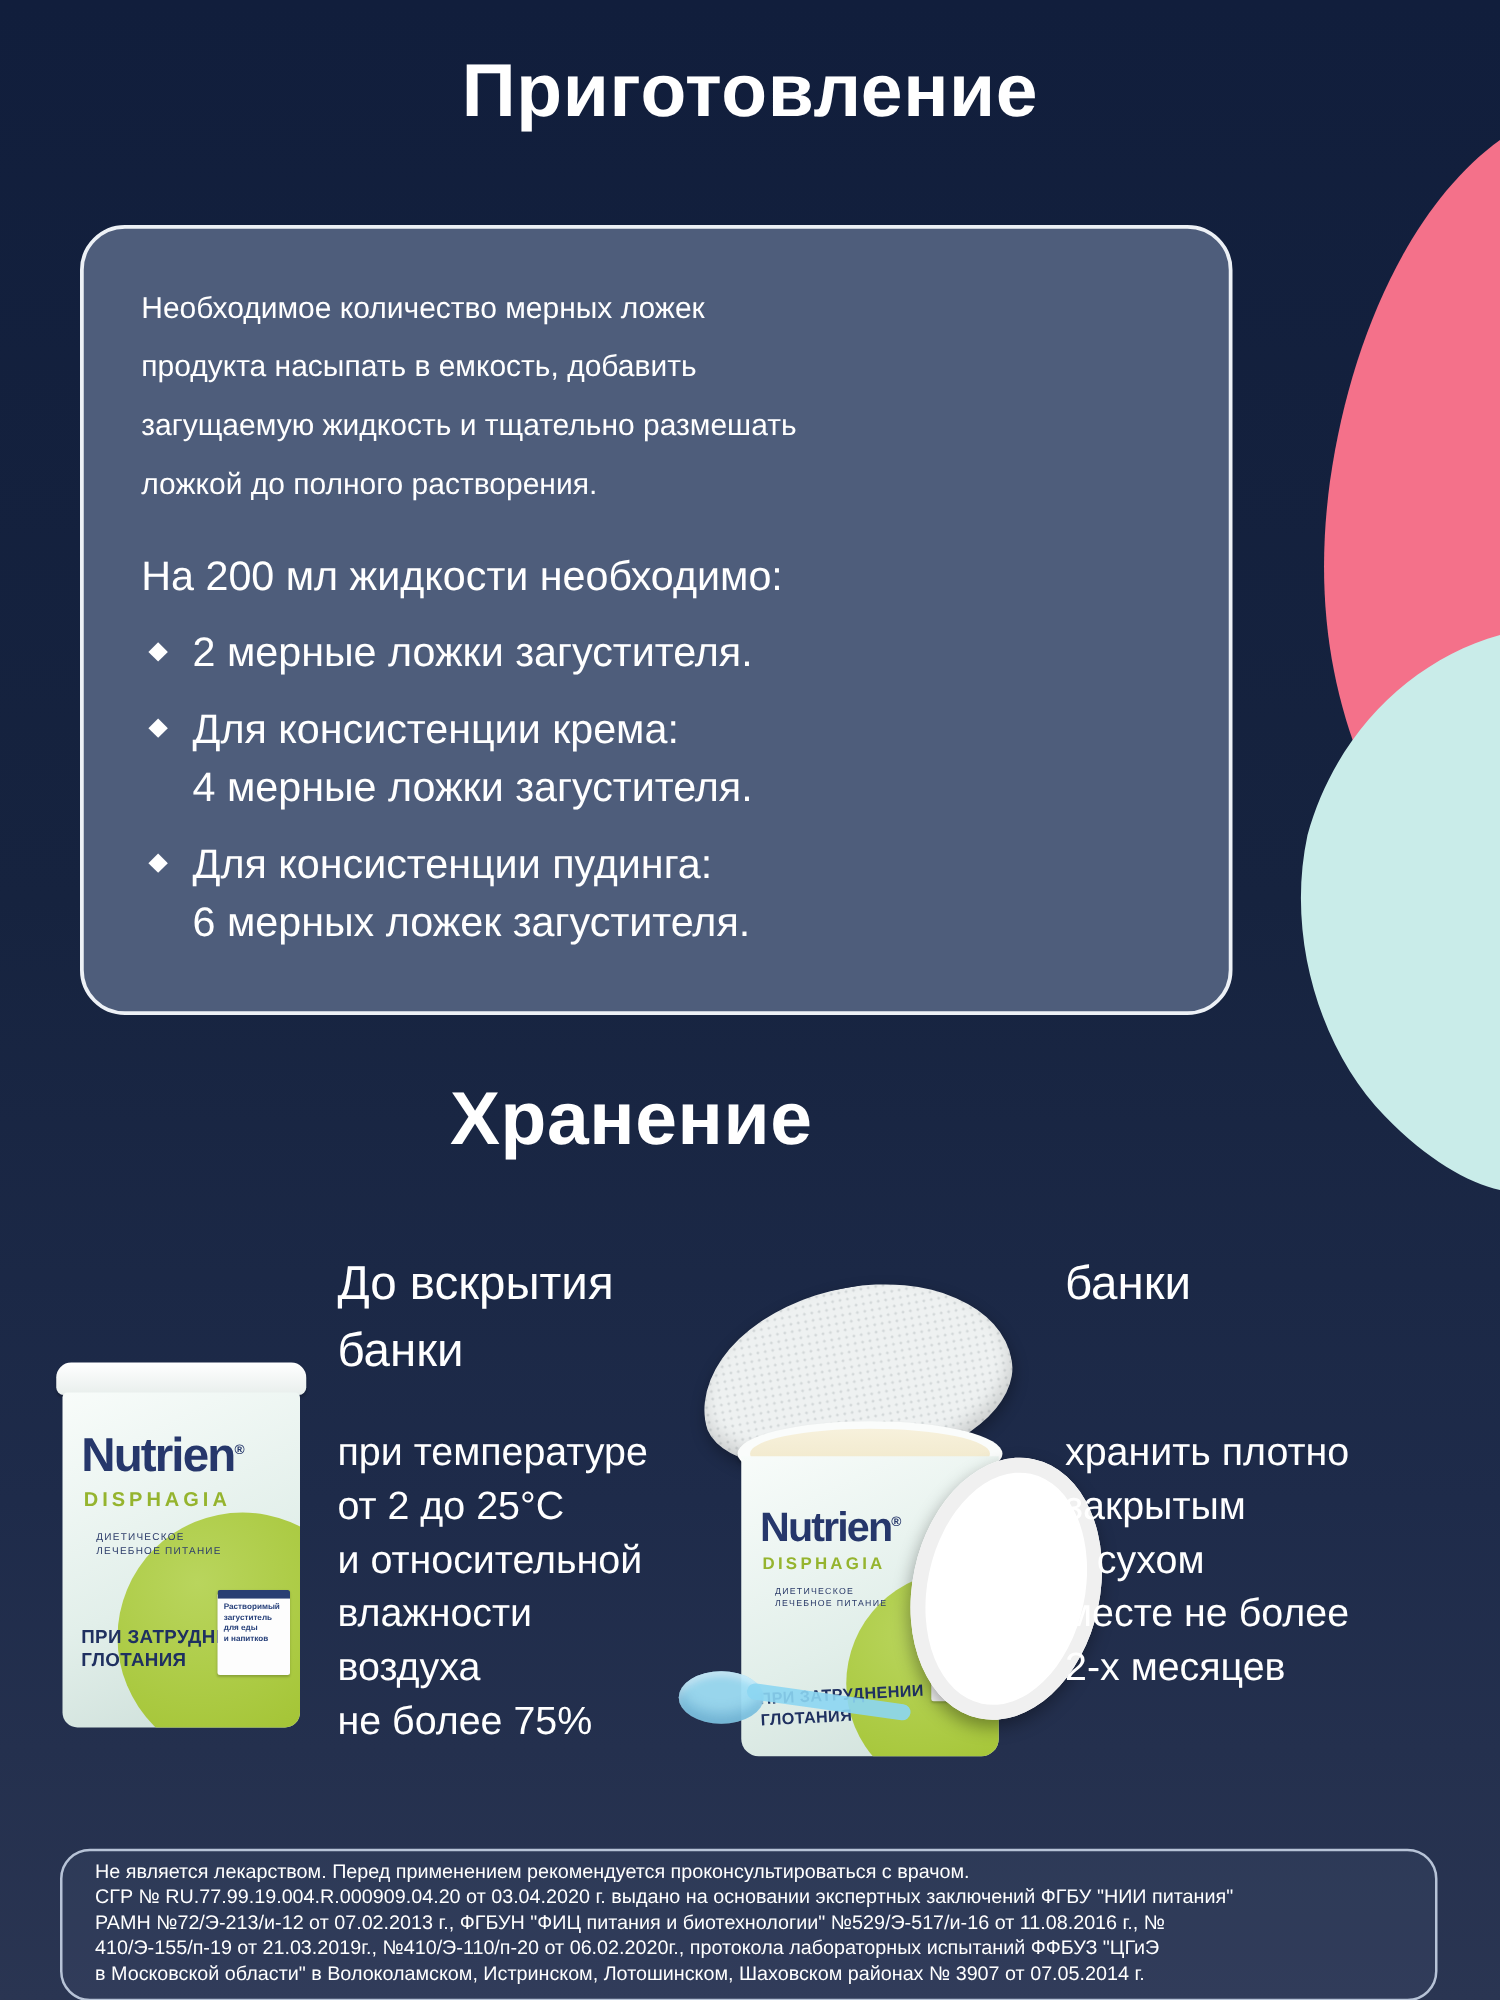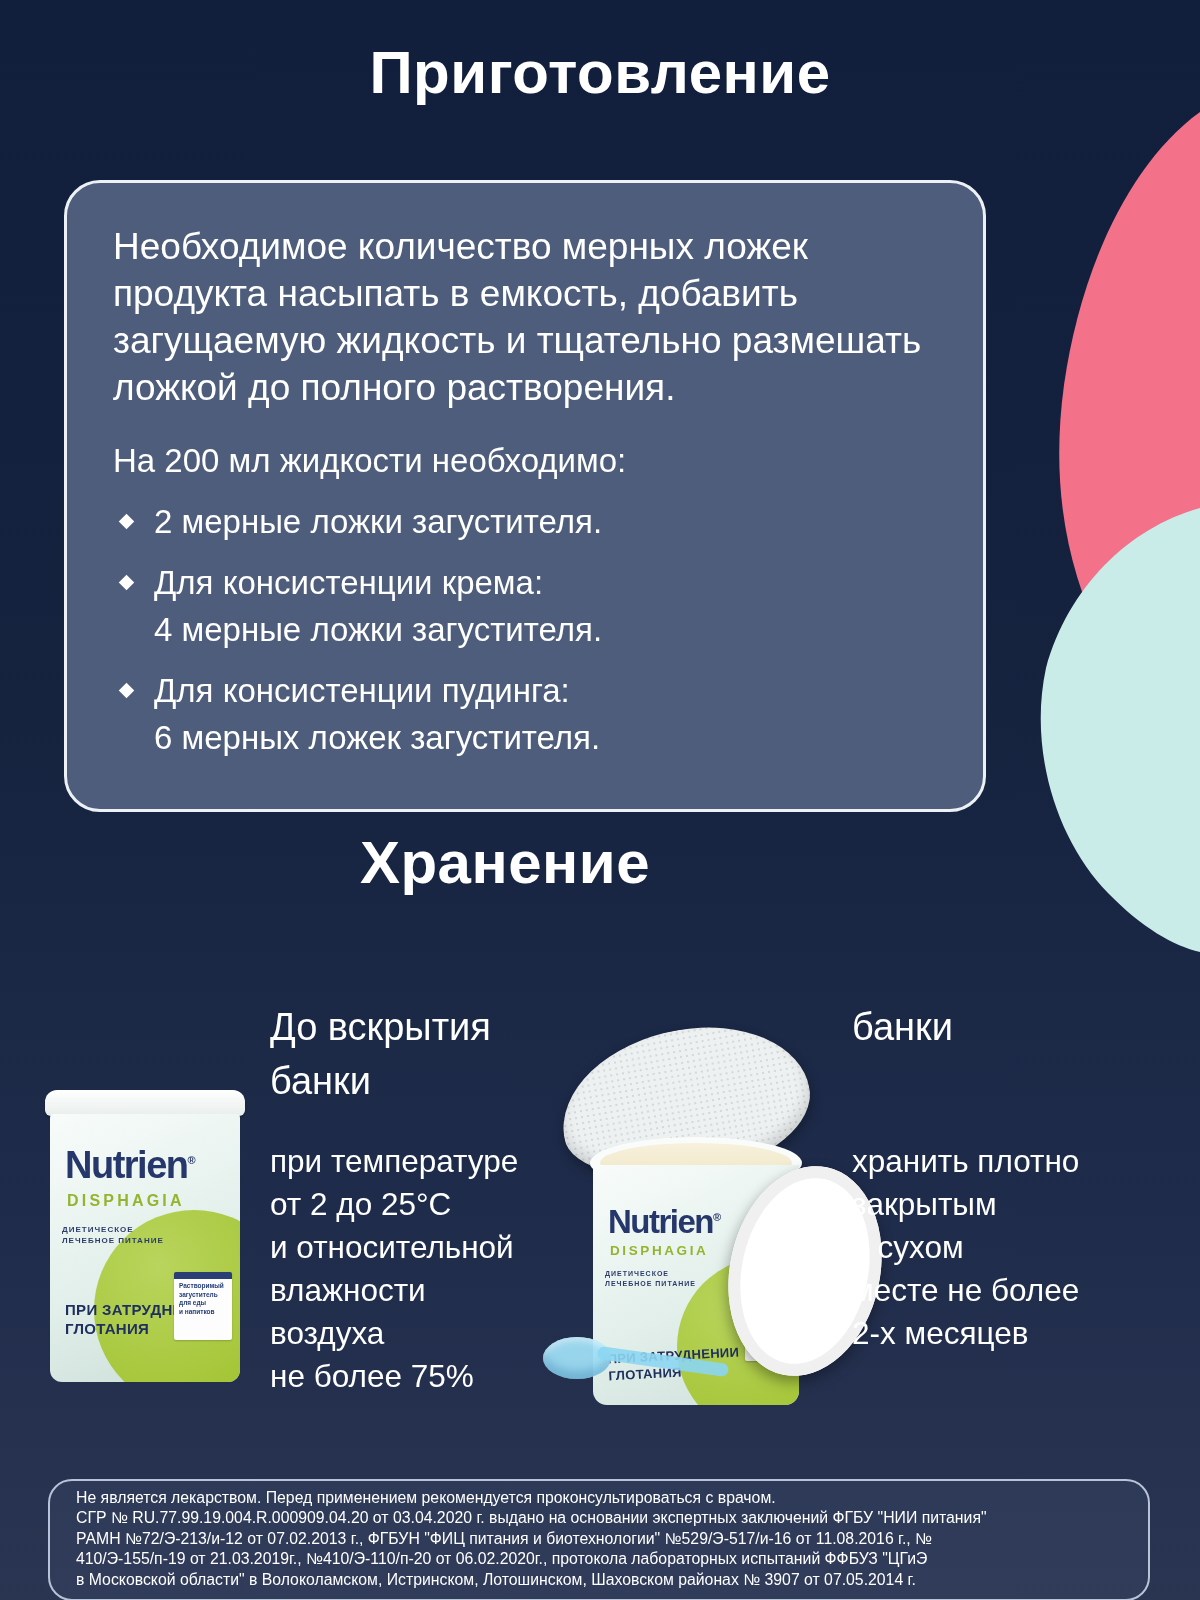--- a/index.html
+++ b/index.html
@@ -10,28 +10,28 @@
     font-family:"Liberation Sans", sans-serif;
     color:#ffffff;
     background:linear-gradient(180deg,#111E3C 0%, #16233F 45%, #1E2B4A 75%, #2A3552 100%);
   }
   
   .blob-layer { position:absolute; inset:0; width:1200px; height:1600px; z-index:0; }
   
   .title { position:absolute; left:0; width:100%; text-align:center;
            font-size:60px; font-weight:600; letter-spacing:.5px; z-index:2; }
   .title.prep { top:38px; }
-  .title.store { top:828px; width:1010px; }
+  .title.store { top:860px; width:1010px; }
   
   .card {
     position:absolute; left:64px; top:180px; width:922px; height:632px;
     background:#4E5D7B; border:3px solid #EDF1F6; border-radius:36px;
     padding:40px 46px 0 46px; z-index:2;
   }
-  .card .lead { font-size:37px; line-height:47px; margin-bottom:26px; }
+  .card .lead { font-size:24px; line-height:47px; margin-bottom:26px; }
   .card .lead .ln, .heading .ln, .bodytext .ln { display:block; }
   .card .subhead { font-size:33px; line-height:47px; margin-bottom:14px; }
   .bullet { display:flex; align-items:flex-start; margin-bottom:14px; }
   .diamond { flex:0 0 auto; width:11px; height:11px; background:#ffffff;
              transform:rotate(45deg); margin:18px 22px 0 8px; }
   .bullet-text { font-size:33px; line-height:47px; }
   .bullet-text .ln { display:block; }
   
   .heading { position:absolute; font-size:38px; line-height:54px; font-weight:500; z-index:2; }
   .bodytext { position:absolute; font-size:31.5px; line-height:43px; z-index:2; }
@@ -48,21 +48,21 @@
               background:linear-gradient(155deg,#f8fcfa 0%, #e2efea 55%, #c9dcd6 100%);
               border-radius:4px 4px 12px 12px; overflow:hidden; }
   .green-circle { position:absolute; width:200px; height:200px; border-radius:50%;
                   right:-54px; top:96px;
                   background:radial-gradient(circle at 32% 28%, #b9d55d 0%, #a6c639 65%, #9cbd2c 100%); }
   .brand { position:absolute; left:15px; top:30px; font-size:38px; font-weight:700;
            letter-spacing:-1.5px; color:#26376B; }
   .brand sup { font-size:11px; font-weight:700; }
   .range { position:absolute; left:17px; top:78px; font-size:16px; font-weight:700;
            letter-spacing:3.2px; color:#95B42E; }
-  .subtitle { position:absolute; left:12px; top:110px; font-size:8px; font-weight:700;
+  .subtitle { position:absolute; left:27px; top:110px; font-size:8px; font-weight:400;
               letter-spacing:1px; line-height:11px; color:#2C3C6A; }
   .subtitle .ln, .claim .ln, .sticker .ln { display:block; }
   .claim { position:absolute; left:15px; bottom:44px; font-size:15px; font-weight:700;
            line-height:19px; letter-spacing:.3px; color:#1F3060; }
   .sticker { position:absolute; right:8px; top:158px; width:58px; height:68px;
              background:#fdfdfd; border-top:7px solid #2A3F73; border-radius:2px;
              padding:3px 0 0 5px; font-size:6.5px; line-height:8.5px; font-weight:700;
              color:#27407A; box-shadow:0 1px 2px rgba(0,0,0,.2); }
   
   .can-open-group { position:absolute; left:535px; top:1025px; width:360px; height:385px; z-index:1; }

